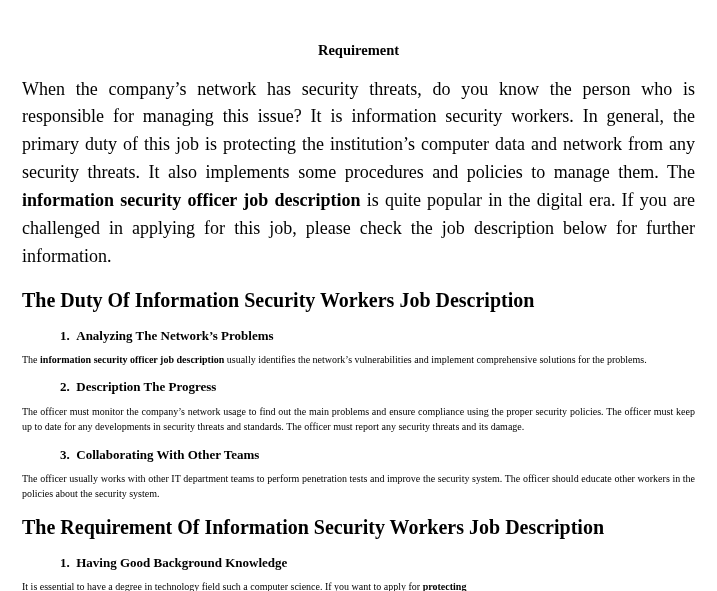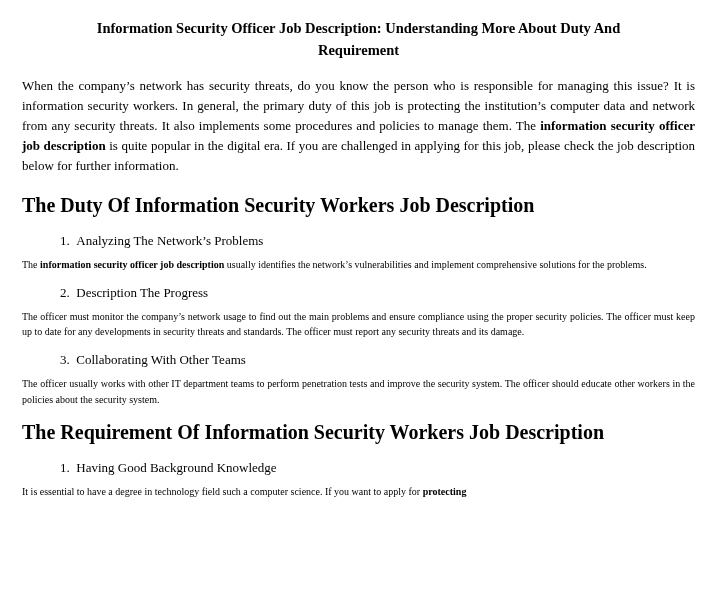--- a/index.html
+++ b/index.html
@@ -20,49 +20,49 @@
     .main-title {
       text-align: center;
       font-weight: bold;
       font-size: 14.5px;
       margin-bottom: 14px;
       line-height: 1.5;
     }
     .intro-paragraph {
       text-align: justify;
       margin-bottom: 14px;
-      font-size: 13px;
+      font-size: 18px;
     }
     .section-heading {
       font-weight: bold;
       font-size: 20px;
       margin-bottom: 10px;
       margin-top: 6px;
     }
     .numbered-item {
-      font-weight: normal;
+      font-weight: bold;
       font-size: 13px;
       margin-left: 38px;
       margin-bottom: 6px;
       margin-top: 4px;
     }
     .body-paragraph {
       text-align: justify;
       margin-bottom: 10px;
       font-size: 10px;
     }
     b {
       font-weight: bold;
     }
   </style>
 </head>
 <body>
 
 <h1 class="main-title">
-  <span>Information Security Officer Job Description: Understanding More About Duty And</span><br>
+  <br>
   <span>Requirement</span>
 </h1>
 
 <p class="intro-paragraph">
   <span>When the company’s network has security threats, do you know the person who is responsible for managing this issue? It is information security workers. In general, the primary duty of this job is protecting the institution’s computer data and network from any security threats. It also implements some procedures and policies to manage them. The </span><b><span>information security officer job description</span></b><span> is quite popular in the digital era. If you are challenged in applying for this job, please check the job description below for further information.</span>
 </p>
 
 <div class="section-heading">The Duty Of Information Security Workers Job Description</div>
 
 <div class="numbered-item">

